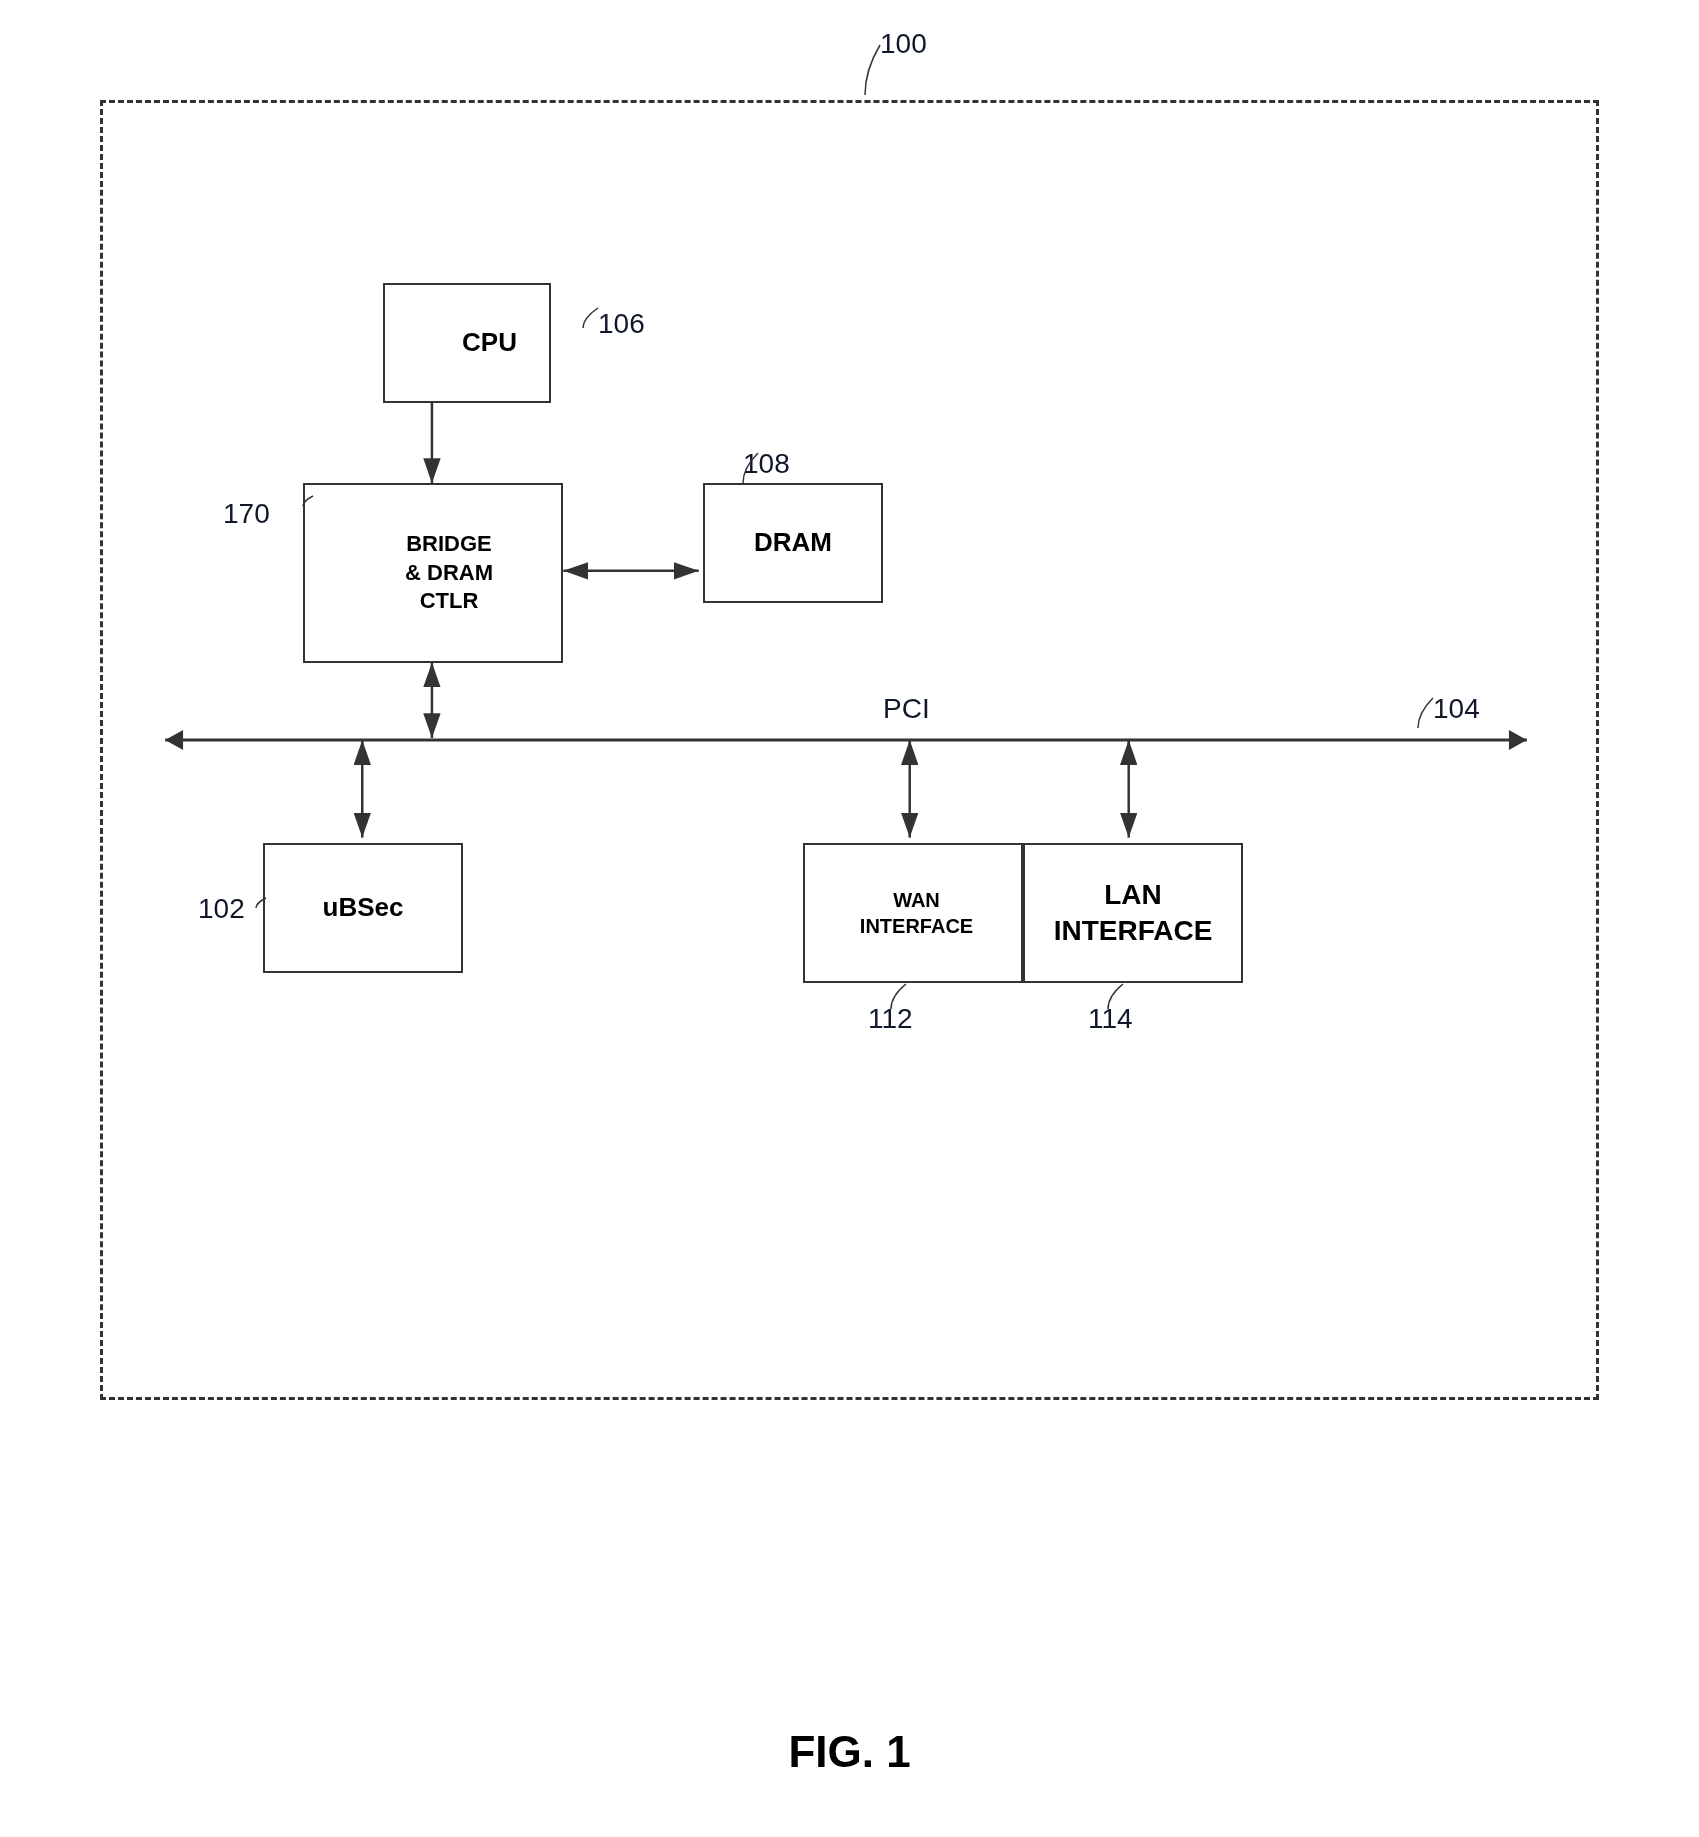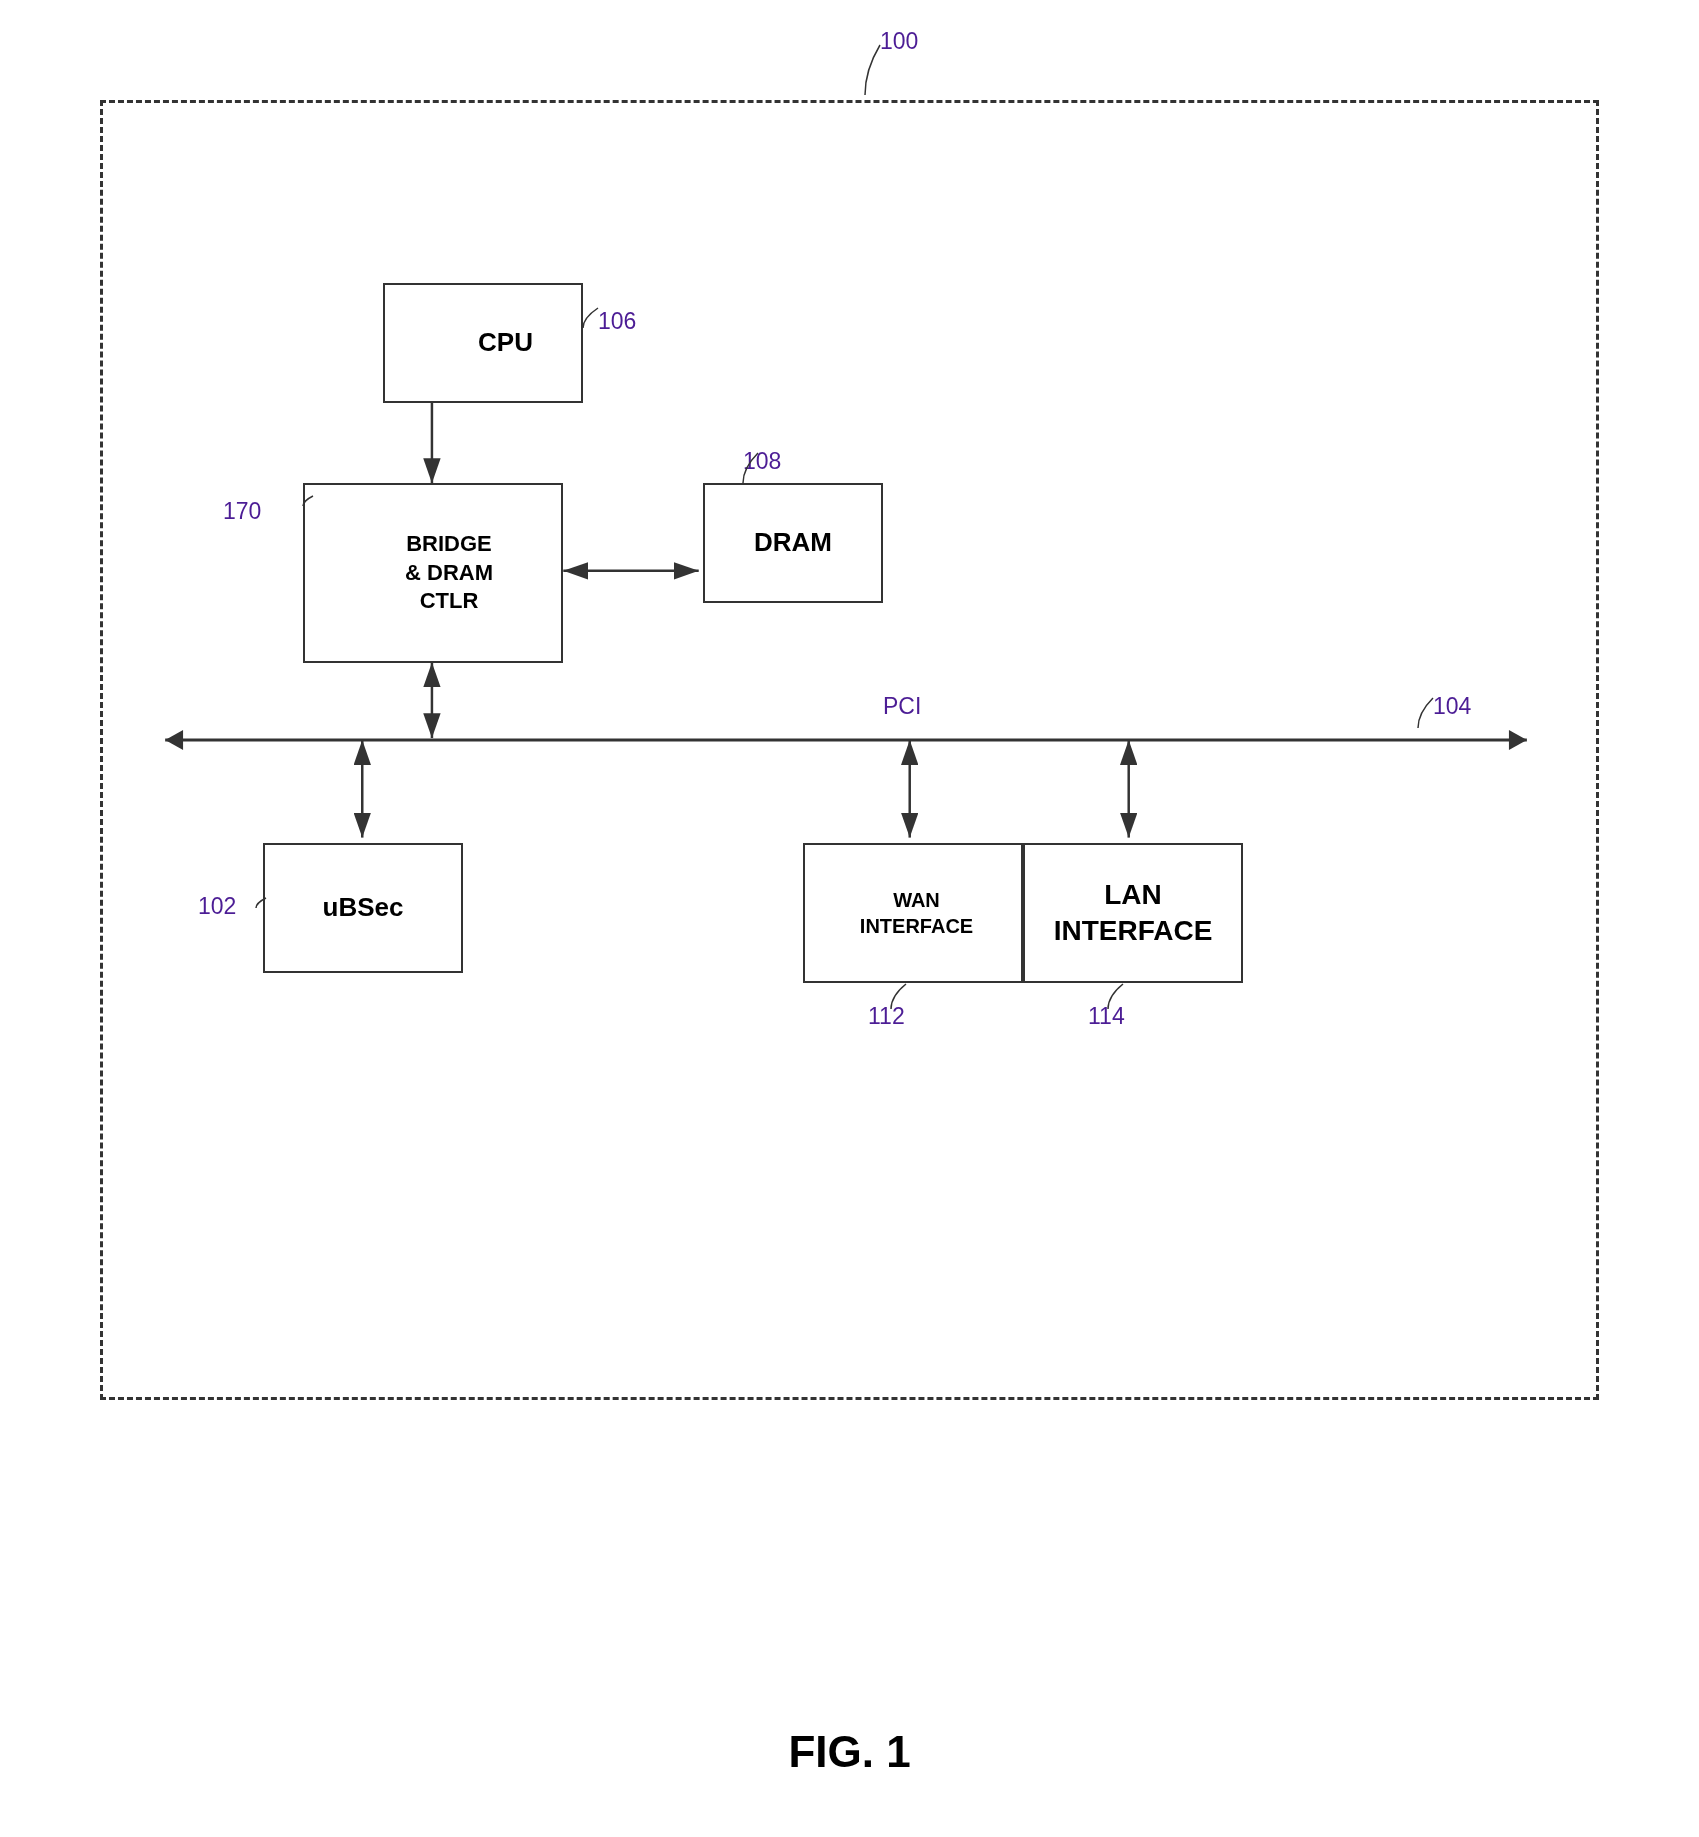--- a/index.html
+++ b/index.html
@@ -42,21 +42,21 @@
       text-align: center;
       font-size: 26px;
       font-weight: bold;
       line-height: 1.3;
     }
 
     
     .cpu-box {
       top: 180px;
       left: 280px;
-      width: 200px;
+      width: 168px;
       height: 120px;
       padding-left: 45px;
     }
 
     
     .bridge-box {
       top: 380px;
       left: 200px;
       width: 260px;
       height: 180px;
@@ -100,22 +100,22 @@
       top: 0;
       left: 0;
       width: 100%;
       height: 100%;
       pointer-events: none;
     }
 
     
     .ref-label {
       position: absolute;
-      font-size: 23px;
-      color: #4c1d95;
+      font-size: 28px;
+      color: #0f172a;
     }
 
     .fig-label {
       position: absolute;
       font-size: 44px;
       font-weight: bold;
       color: #000000;
       bottom: 60px;
       left: 50%;
       transform: translateX(-50%);

